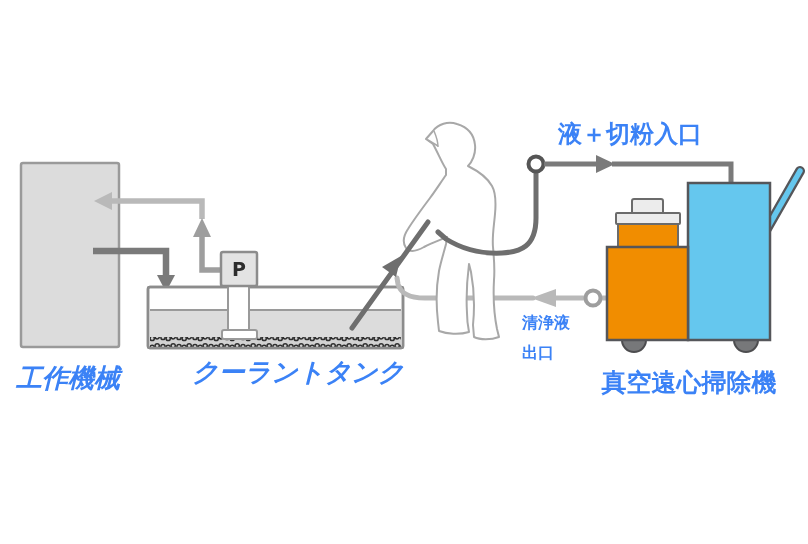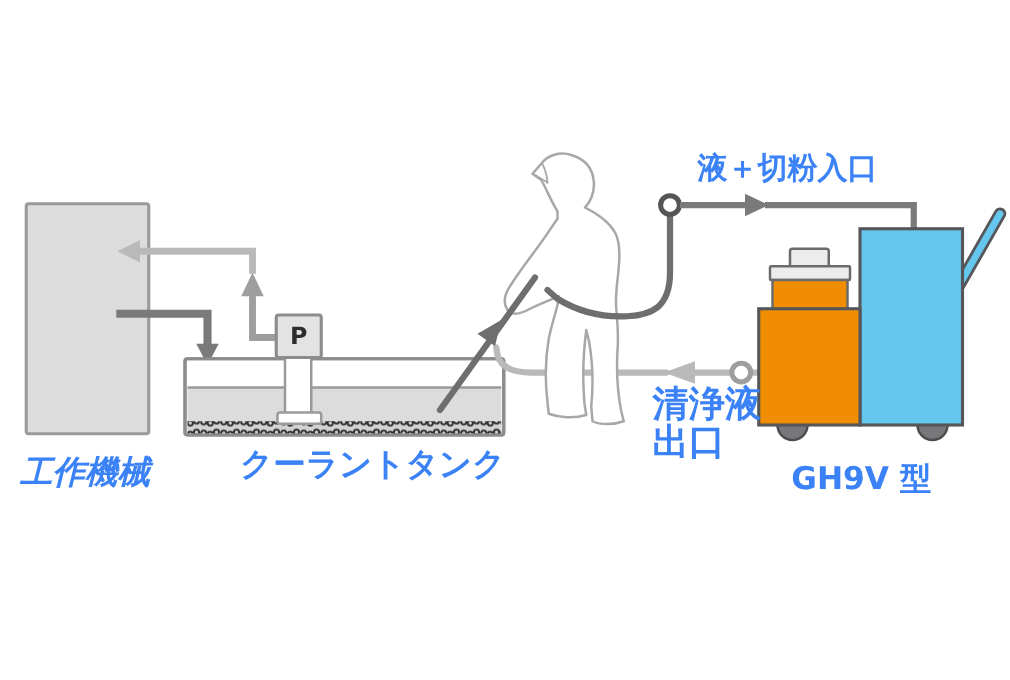--- a/index.html
+++ b/index.html
@@ -8,23 +8,23 @@
     font-family:"DejaVu Sans","Liberation Sans",sans-serif;
   }
   .canvas{position:absolute;inset:0;width:808px;height:544px;}
   svg.diagram{position:absolute;left:0;top:0;}
   .lbl{
     position:absolute;color:#3b82f6;font-weight:bold;white-space:nowrap;
     letter-spacing:0px;line-height:1.15;
   }
   .lbl-machine-tool{left:16px;top:364px;width:108px;text-align:left;font-size:26px;font-style:italic;}
   .lbl-pump{left:212px;top:212px;font-size:23px;}
-  .lbl-tank{left:192px;top:358px;width:212px;text-align:center;font-size:26px;}
+  .lbl-tank{left:192px;top:358px;width:212px;text-align:center;font-size:26px;font-style:italic;}
   .lbl-inlet{left:558px;top:121px;font-size:24px;}
-  .lbl-outlet{left:522px;top:308px;font-size:29px;line-height:30px;}
+  .lbl-outlet{left:522px;top:308px;font-size:16px;line-height:30px;}
   .lbl-cleaner{left:586px;top:368px;width:206px;text-align:center;font-size:25px;line-height:30px;}
   .lbl-cleaner span{display:block;}
   .pump-letter{
     position:absolute;left:221px;top:252px;width:36px;height:34px;line-height:34px;
     text-align:center;font-size:19px;font-weight:bold;color:#2d2d2d;
   }
 </style>
 </head>
 <body>
 
@@ -145,18 +145,18 @@
 <div class="lbl lbl-tank">クーラントタンク</div>
 
 <div class="lbl lbl-inlet">液＋切粉入口</div>
 
 <div class="lbl lbl-outlet">
   <span>清浄液</span><br>
   <span>出口</span>
 </div>
 
 <div class="lbl lbl-cleaner">
-  <span>GH9V 型</span>
+  <span>真空遠心掃除機</span>
 </div>
 
 <div class="pump-letter">P</div>
 
 </div>
 
 </body></html>

